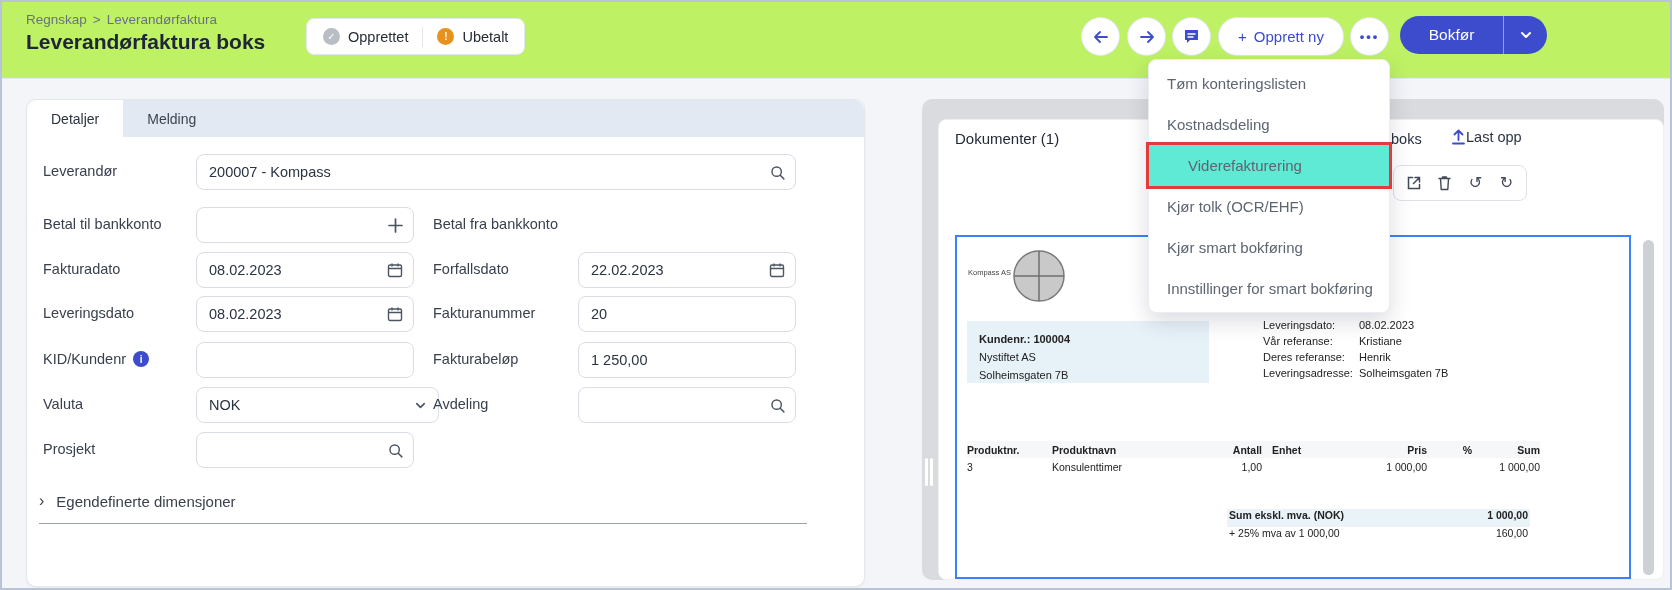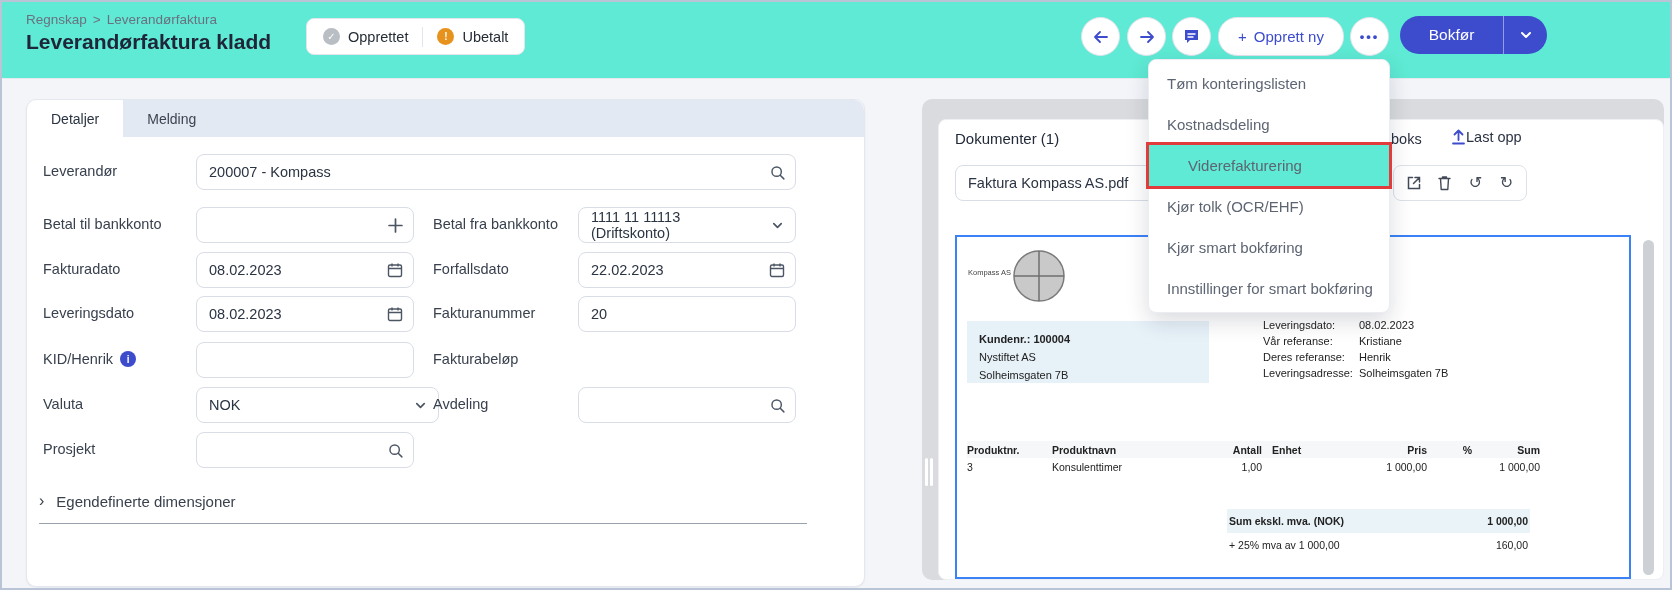--- a/index.html
+++ b/index.html
@@ -1,20 +1,20 @@
 <!DOCTYPE html>
 <html><head>
 <meta charset="utf-8">
 <style>
   html,body{margin:0;padding:0;background:#fff;}
   .page{position:relative;width:1668px;height:586px;border:2px solid #b9c5d6;background:#f3f5f9;
         overflow:hidden;font-family:"Liberation Sans","DejaVu Sans",sans-serif;color:#2a3140;}
 
   
-  .topbar{position:absolute;left:0;top:0;right:0;height:76px;background:#5eead4;border-bottom:1px solid #e6e9ef;}
+  .topbar{position:absolute;left:0;top:0;right:0;height:76px;background:#bef264;border-bottom:1px solid #e6e9ef;}
   .breadcrumb{position:absolute;left:24px;top:10px;font-size:13.5px;color:#6a7180;display:flex;gap:6px;}
   .breadcrumb span{cursor:default;}
   .page-title{position:absolute;left:24px;top:28px;font-size:21px;font-weight:bold;color:#20263a;}
   .badge-group{position:absolute;left:304px;top:16px;height:35px;background:#fff;border:1px solid #e2e6ec;
                border-radius:8px;display:flex;align-items:center;padding:0 16px;}
   .badge{display:flex;align-items:center;gap:8px;font-size:14.5px;color:#262c36;font-weight:500;}
   .badge-divider{width:1px;height:20px;background:#e2e6ec;margin:0 14px;}
   .dot-icon{width:17px;height:17px;border-radius:50%;display:flex;align-items:center;justify-content:center;
             color:#fff;font-size:10px;font-weight:bold;line-height:1;}
   .dot-gray{background:#b9bdc4;}
@@ -83,37 +83,37 @@
   .cust-box .b{font-weight:bold;}
   .meta{position:absolute;left:306px;top:80px;line-height:16px;}
   .meta-row{display:flex;}
   .meta-row .ml{width:96px;}
   .ptable{position:absolute;left:10px;top:204px;width:573px;font-size:10.5px;}
   .prow{display:flex;height:17px;align-items:center;}
   .prow.head{background:#f5f7f9;font-weight:bold;}
   .pc0{width:85px;} .pc1{width:155px;} .pc2{width:55px;text-align:right;} .pc3{width:65px;padding-left:10px;box-sizing:border-box;}
   .pc4{width:100px;text-align:right;} .pc5{width:45px;text-align:right;} .pc6{width:68px;text-align:right;}
   .totals{position:absolute;left:270px;top:272px;width:303px;font-size:10.5px;}
-  .trow{display:flex;justify-content:space-between;align-items:center;height:24px;padding:0 2px;}
+  .trow{display:flex;justify-content:space-between;align-items:flex-start;height:18px;padding:0 2px;}
   .trow.b{background:#e9f3f8;font-weight:bold;}
 
   svg{display:block;}
 </style>
 </head>
 <body>
 
 <div class="page">
 
   <div class="topbar">
     <div class="breadcrumb">
       <span>Regnskap</span>
       <span>&gt;</span>
       <span>Leverandørfaktura</span>
     </div>
-    <div class="page-title">Leverandørfaktura kladd</div>
+    <div class="page-title">Leverandørfaktura boks</div>
 
     <div class="badge-group">
       <div class="badge">
         <span class="dot-icon dot-gray">✓</span>
         <span>Opprettet</span>
       </div>
       <div class="badge-divider"></div>
       <div class="badge">
         <span class="dot-icon dot-orange">!</span>
         <span>Ubetalt</span>
@@ -182,28 +182,20 @@
     <div class="flabel" style="left:16px;top:116px;">Betal til bankkonto</div>
     <div class="inp-wrap" style="left:169px;top:107px;width:218px;">
       <input class="inp" value="" style="">
       <span class="inp-icon">
         <svg width="15" height="15" viewBox="0 0 14 14">
             <path d="M7 1v12M1 7h12" stroke="#4b5563" stroke-width="1.6" stroke-linecap="round"></path>
           </svg>
       </span>
     </div>
     <div class="flabel" style="left:406px;top:116px;">Betal fra bankkonto</div>
-    <div class="inp-wrap" style="left:551px;top:107px;width:218px;">
-      <div class="sel">1111 11 11113 (Driftskonto)</div>
-      <span class="inp-icon">
-        <svg width="13" height="13" viewBox="0 0 14 14">
-            <path d="M3 5l4 4 4-4" fill="none" stroke="#4b5563" stroke-width="1.8" stroke-linecap="round" stroke-linejoin="round"></path>
-          </svg>
-      </span>
-    </div>
 
     <div class="flabel" style="left:16px;top:161px;">Fakturadato</div>
     <div class="inp-wrap" style="left:169px;top:152px;width:218px;">
       <input class="inp" value="08.02.2023" style="">
       <span class="inp-icon">
         <svg width="16" height="16" viewBox="0 0 16 16">
             <rect x="1.5" y="3" width="13" height="11.5" rx="1.5" fill="none" stroke="#4b5563" stroke-width="1.4"></rect>
             <path d="M1.5 6.5h13M5 1.5v3M11 1.5v3" stroke="#4b5563" stroke-width="1.4"></path>
           </svg>
       </span>
@@ -228,27 +220,30 @@
             <path d="M1.5 6.5h13M5 1.5v3M11 1.5v3" stroke="#4b5563" stroke-width="1.4"></path>
           </svg>
       </span>
     </div>
     <div class="flabel" style="left:406px;top:205px;">Fakturanummer</div>
     <div class="inp-wrap" style="left:551px;top:196px;width:218px;">
       <input class="inp" value="20" style="">
     </div>
 
     <div class="flabel" style="left:16px;top:251px;">
-      <span>KID/Henrik</span>
+      <span>KID/Kundenr</span>
       <i class="info-icon">i</i>
     </div>
     <div class="inp-wrap" style="left:169px;top:242px;width:218px;">
       <input class="inp" value="" style="">
     </div>
     <div class="flabel" style="left:406px;top:251px;">Fakturabeløp</div>
+    <div class="inp-wrap" style="left:551px;top:242px;width:218px;">
+      <input class="inp" value="1 250,00" style="">
+    </div>
 
     <div class="flabel" style="left:16px;top:296px;">Valuta</div>
     <div class="inp-wrap" style="left:169px;top:287px;width:243px;">
       <div class="sel">NOK</div>
       <span class="inp-icon">
         <svg width="13" height="13" viewBox="0 0 14 14">
             <path d="M3 5l4 4 4-4" fill="none" stroke="#4b5563" stroke-width="1.8" stroke-linecap="round" stroke-linejoin="round"></path>
           </svg>
       </span>
     </div>
@@ -292,28 +287,20 @@
       <div class="upload">
         <span>
           <svg width="15" height="16" viewBox="0 0 15 16">
               <path d="M7.5 11V2M3.5 5.5L7.5 1.5l4 4" fill="none" stroke="#3c4ccd" stroke-width="1.8" stroke-linecap="round" stroke-linejoin="round"></path>
               <path d="M2 14.5h11" stroke="#3c4ccd" stroke-width="1.8" stroke-linecap="round"></path>
             </svg>
         </span>
         <span>Last opp</span>
       </div>
 
-      <div class="inp-wrap file-sel">
-        <div class="sel">Faktura Kompass AS.pdf</div>
-        <span class="inp-icon">
-          <svg width="13" height="13" viewBox="0 0 14 14">
-              <path d="M3 5l4 4 4-4" fill="none" stroke="#4b5563" stroke-width="1.8" stroke-linecap="round" stroke-linejoin="round"></path>
-            </svg>
-        </span>
-      </div>
 
       <div class="toolbar">
         <span class="tb-btn">
           <span>
             <svg width="16" height="16" viewBox="0 0 16 16">
                 <path d="M13.5 9.5v4h-11v-11h4" fill="none" stroke="#434a57" stroke-width="1.5" stroke-linecap="round"></path>
                 <path d="M9 2.5h4.5V7M13.5 2.5L7.5 8.5" fill="none" stroke="#434a57" stroke-width="1.5" stroke-linecap="round"></path>
               </svg>
           </span>
         </span>

